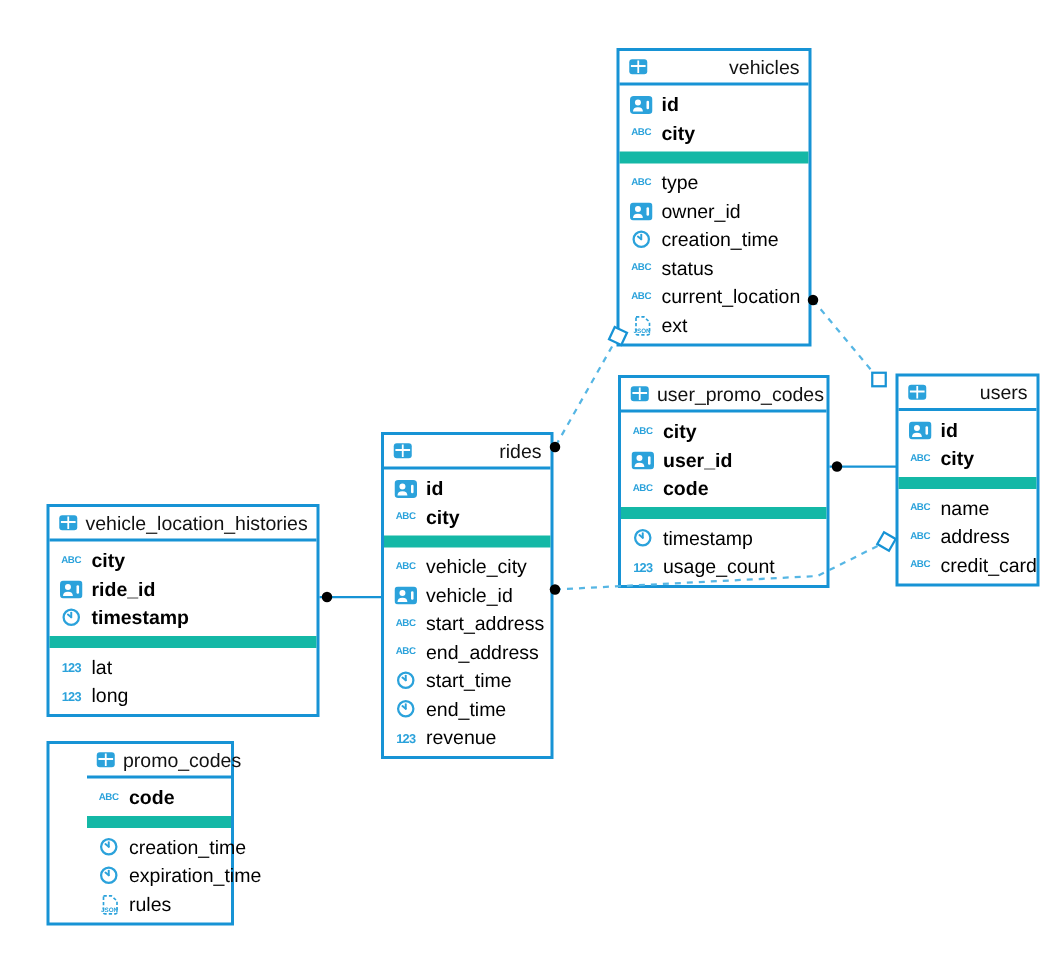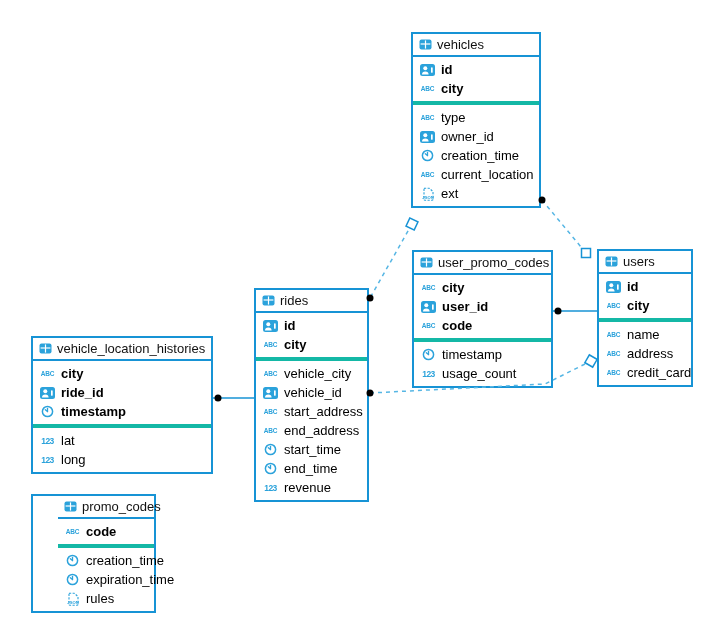--- a/index.html
+++ b/index.html
@@ -4,27 +4,27 @@
 <style>
   html,body{margin:0;padding:0;background:#fff;}
   #canvas{
     position:relative;width:705px;height:636px;background:#ffffff;overflow:hidden;
     font-family:"Liberation Sans",sans-serif;
   }
   .db-table{
     position:absolute;background:#ffffff;border:2px solid #1793d5;box-sizing:border-box;
   }
   .table-header{
-    display:flex;align-items:center;justify-content:flex-start;gap:5px;
+    display:flex;align-items:center;justify-content:space-between;gap:5px;
     height:21px;border-bottom:2px solid #1793d5;
     font-size:13px;color:#111;white-space:nowrap;padding:0 6px;
   }
   .tbl-icon{display:flex;align-items:center;}
   .section{padding:3px 6px;}
-  .section.pk{border-bottom:4px solid #14b8a6;}
+  .section.pk{border-bottom:8px solid #14b8a6;}
   .section.pk .field-name{font-weight:bold;}
   .frow{display:flex;align-items:center;gap:5px;height:19px;}
   .field-icon{
     width:17px;min-width:17px;display:flex;align-items:center;justify-content:center;
   }
   .field-name{font-size:13px;color:#000;white-space:nowrap;line-height:19px;}
   .ticon-abc{font-size:6.5px;font-weight:700;color:#2ba2db;letter-spacing:-0.2px;}
   .ticon-num{font-size:8.5px;font-weight:700;color:#2ba2db;letter-spacing:-0.5px;}
   #connections{position:absolute;left:0;top:0;pointer-events:none;}
   .conn-line{fill:none;stroke-width:1.5px;}
@@ -93,20 +93,26 @@
               <line x1="6.5" y1="6.5" x2="6.5" y2="3.4" stroke="#2ba2db" stroke-width="1.3" stroke-linecap="round"></line>
               <line x1="6.5" y1="6.5" x2="4.3" y2="4.7" stroke="#2ba2db" stroke-width="1.3" stroke-linecap="round"></line>
             </svg>
           </span>
     <span class="field-name">creation_time</span>
   </div>
         <div class="frow">
     <span class="field-icon">
             <span class="ticon-abc">ABC</span>
           </span>
+    <span class="field-name">status</span>
+  </div>
+        <div class="frow">
+    <span class="field-icon">
+            <span class="ticon-abc">ABC</span>
+          </span>
     <span class="field-name">current_location</span>
   </div>
         <div class="frow">
     <span class="field-icon">
             <svg width="12" height="14" viewBox="0 0 12 14">
               <path d="M2 1.2 h5.2 L11 4.6 v7.6 q0 1 -1 1 H3 q-1 0 -1 -1 Z" fill="none" stroke="#2ba2db" stroke-width="1.1" stroke-dasharray="2.2 1.4"></path>
               <text x="6" y="12.2" font-size="4.2" font-weight="700" text-anchor="middle" fill="#2ba2db" font-family="Liberation Sans, sans-serif">JSON</text>
             </svg>
           </span>
     <span class="field-name">ext</span>

